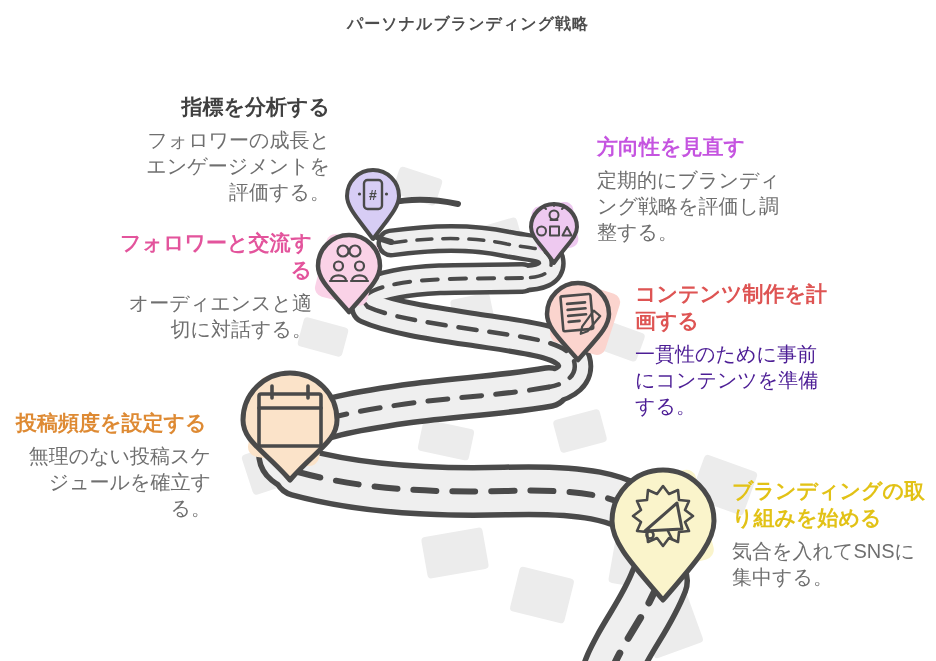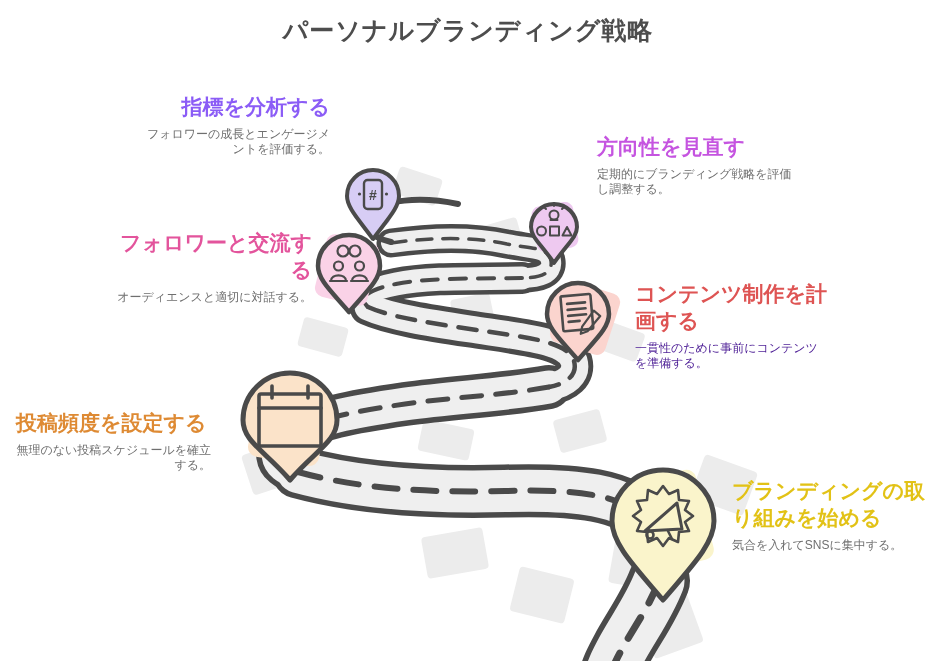--- a/index.html
+++ b/index.html
@@ -6,30 +6,30 @@
   #canvas{
     position:relative;
     width:936px;height:661px;
     overflow:hidden;
     background:#ffffff;
     font-family:"Liberation Sans", sans-serif;
   }
   #title{
     position:absolute;left:0;right:0;top:14px;
     margin:0;text-align:center;
-    font-size:25px;font-weight:bold;letter-spacing:1px;
+    font-size:16px;font-weight:bold;letter-spacing:1px;
   }
   #road-svg{position:absolute;left:0;top:0;}
   .step{position:absolute;width:195px;}
   .step-heading{
     font-size:21px;font-weight:bold;line-height:1.28;
     margin:0 0 6px 0;line-break:strict;
   }
   .step-body{
-    font-size:12px;line-height:1.3;margin:0;line-break:strict;
+    font-size:20px;line-height:1.3;margin:0;line-break:strict;
   }
   .align-right{text-align:right;}
   .align-left{text-align:left;}
   .heading-left .step-heading{text-align:left;}
 </style>
 </head>
 <body>
 
 <div id="canvas">
 
@@ -147,21 +147,21 @@
       <g stroke-width="2.6">
         <path d="M693,516 L685,522 L689,531 L679,532 L678,542 L669,538 L663,546 L657,538 L648,542 L647,532 L637,531 L641,522 L633,516 L641,510 L637,501 L647,500 L648,490 L657,494 L663,486 L669,494 L678,490 L679,500 L689,501 L685,510 Z"></path>
         <path stroke-width="3" d="M645,531 L677,503 L682,529 Z"></path>
         <circle cx="650" cy="535" r="3.5"></circle>
         <path d="M668,531 L672,539"></path>
       </g>
     </g>
   </svg>
 
   <div class="step align-right" style="left:135px;top:94px;">
-    <h2 class="step-heading" style="color: #8b5cf6; text-align: right;">指標を分析する</h2>
+    <h2 class="step-heading" style="color: #404040; text-align: right;">指標を分析する</h2>
     <p class="step-body" style="color: rgb(111, 111, 111);">フォロワーの成長とエンゲージメントを評価する。</p>
   </div>
 
   <div class="step align-left" style="left:597px;top:134px;">
     <h2 class="step-heading" style="color: rgb(197, 84, 224);">方向性を見直す</h2>
     <p class="step-body" style="color: rgb(111, 111, 111);">定期的にブランディング戦略を評価し調整する。</p>
   </div>
 
   <div class="step align-right" style="left:117px;top:230px;">
     <h2 class="step-heading" style="color: rgb(227, 84, 156);">フォロワーと交流する</h2>

